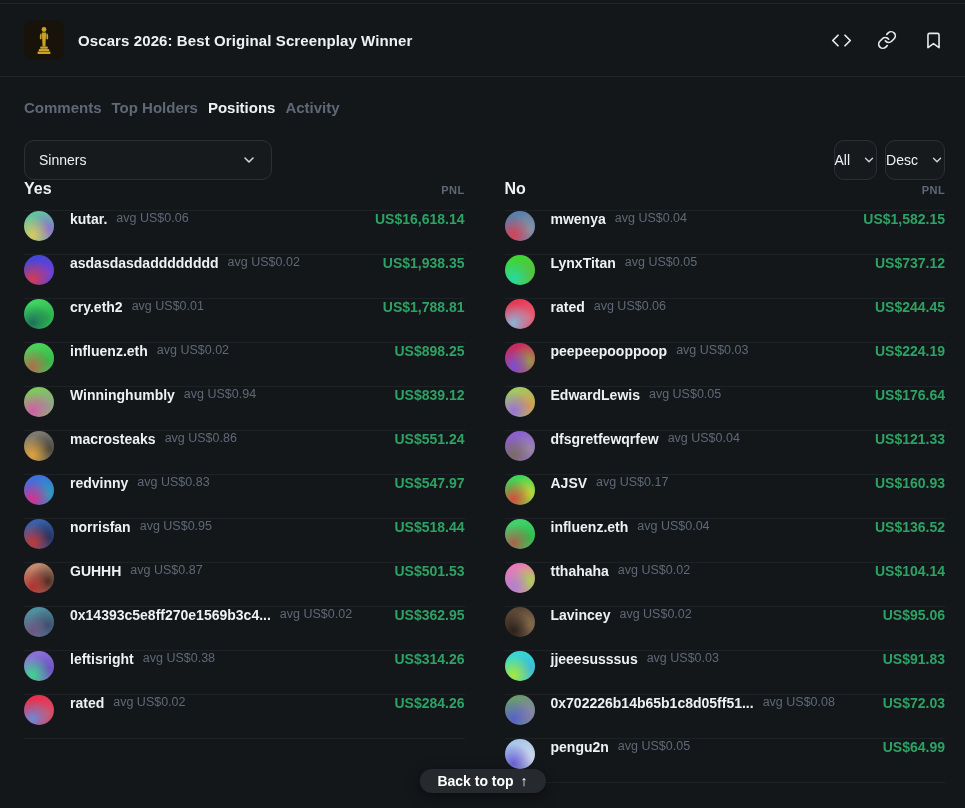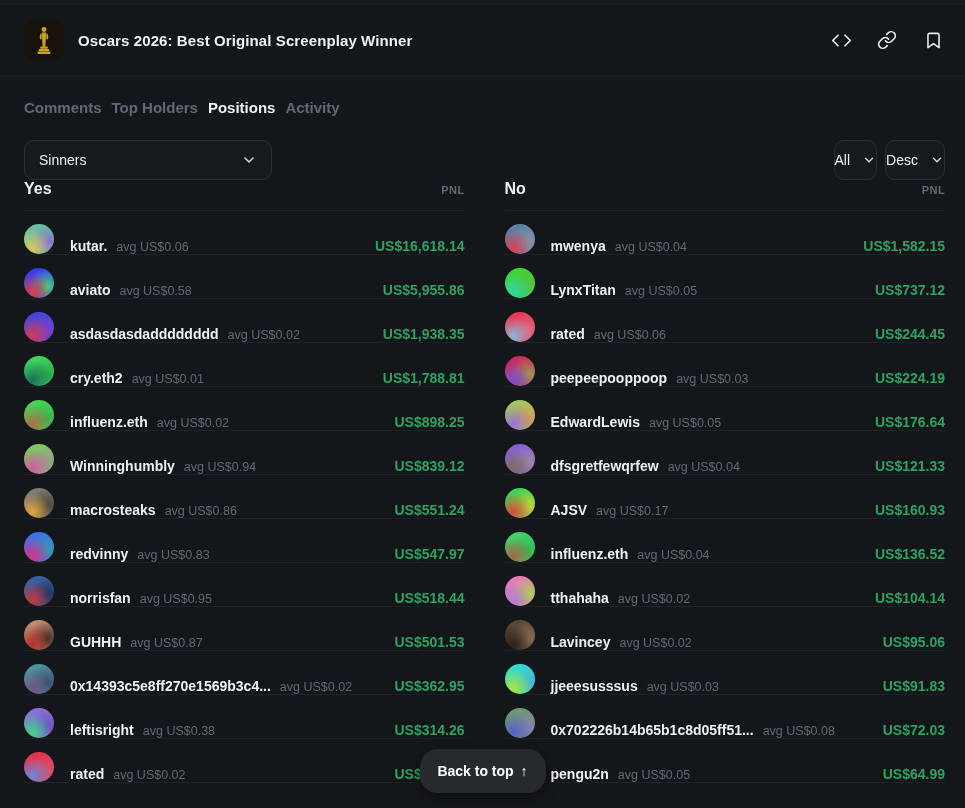--- a/index.html
+++ b/index.html
@@ -30,27 +30,27 @@
   .select-btn .chev{margin-left:auto;display:flex;color:#cfd4da}
   .outcome-select{width:248px}
   .right-filters{margin-left:auto;display:flex;gap:8px}
   .small-select{padding:0 0;gap:6px}
   .small-select .chev{margin-left:6px}
 
   .columns{display:grid;grid-template-columns:1fr 1fr;column-gap:40px;padding:0 20px 0 24px;}
   .col-header{display:flex;align-items:baseline;justify-content:space-between;padding-bottom:12px;border-bottom:1px solid var(--row-divider)}
   .col-title{font-size:16px;font-weight:700}
   .pnl-label{font-size:11px;font-weight:600;color:var(--text-muted);letter-spacing:.4px}
-  .pos-row{display:flex;align-items:flex-end;height:44px;border-bottom:1px solid var(--row-divider);cursor:pointer}
+  .pos-row{display:flex;align-items:flex-start;height:44px;border-bottom:1px solid var(--row-divider);cursor:pointer}
   .avatar{width:30px;height:30px;border-radius:50%;flex:0 0 auto}
   .pos-name{font-size:14px;font-weight:700;margin-left:16px;white-space:nowrap}
   .pos-avg{font-size:12.5px;color:var(--text-muted);margin-left:9px;white-space:nowrap}
   .pos-pnl{font-size:14px;font-weight:700;color:var(--pnl-positive);margin-left:auto;white-space:nowrap}
 
-  .back-to-top{position:fixed;left:50%;transform:translateX(-50%);bottom:15px;height:44px;display:flex;align-items:center;gap:7px;padding:0 18px;border:none;border-radius:18px;background:var(--pill-bg);color:#fff;font-size:14px;font-weight:600;font-family:inherit;cursor:pointer;box-shadow:0 4px 14px rgba(0,0,0,.45);z-index:10}
+  .back-to-top{position:fixed;left:50%;transform:translateX(-50%);bottom:15px;height:24px;display:flex;align-items:center;gap:7px;padding:0 18px;border:none;border-radius:18px;background:var(--pill-bg);color:#fff;font-size:14px;font-weight:600;font-family:inherit;cursor:pointer;box-shadow:0 4px 14px rgba(0,0,0,.45);z-index:10}
 </style>
 </head>
 <body>
 
 <div class="top-strip"></div>
 
 <header class="app-header">
   <div class="market-icon">
     <svg width="40" height="40" viewBox="0 0 40 40">
       <rect x="0" y="0" width="40" height="40" fill="#17120a"></rect>
@@ -129,26 +129,20 @@
       <span class="pnl-label">PNL</span>
     </div>
     <div class="rows">
         <div class="pos-row">
     <span class="avatar" style="background: radial-gradient(circle at 28% 80%, rgb(217, 201, 95) 0%, rgba(0, 0, 0, 0) 60%), radial-gradient(circle at 78% 62%, rgb(143, 108, 209) 0%, rgba(0, 0, 0, 0) 62%), linear-gradient(rgb(98, 194, 162), rgb(98, 194, 162));"></span>
     <span class="pos-name">kutar.</span>
     <span class="pos-avg">avg US$0.06</span>
     <span class="pos-pnl">US$16,618.14</span>
   </div>
         <div class="pos-row">
-    <span class="avatar" style="background: radial-gradient(circle at 28% 80%, rgb(216, 67, 67) 0%, rgba(0, 0, 0, 0) 60%), radial-gradient(circle at 78% 62%, rgb(69, 216, 123) 0%, rgba(0, 0, 0, 0) 62%), linear-gradient(rgb(59, 60, 240), rgb(59, 60, 240));"></span>
-    <span class="pos-name">aviato</span>
-    <span class="pos-avg">avg US$0.58</span>
-    <span class="pos-pnl">US$5,955.86</span>
-  </div>
-        <div class="pos-row">
     <span class="avatar" style="background: radial-gradient(circle at 28% 80%, rgb(216, 58, 81) 0%, rgba(0, 0, 0, 0) 60%), radial-gradient(circle at 78% 62%, rgb(122, 63, 208) 0%, rgba(0, 0, 0, 0) 62%), linear-gradient(rgb(69, 71, 216), rgb(69, 71, 216));"></span>
     <span class="pos-name">asdasdasdadddddddd</span>
     <span class="pos-avg">avg US$0.02</span>
     <span class="pos-pnl">US$1,938.35</span>
   </div>
         <div class="pos-row">
     <span class="avatar" style="background: radial-gradient(circle at 28% 80%, rgb(29, 110, 88) 0%, rgba(0, 0, 0, 0) 60%), radial-gradient(circle at 78% 62%, rgb(42, 168, 74) 0%, rgba(0, 0, 0, 0) 62%), linear-gradient(rgb(62, 212, 95), rgb(62, 212, 95));"></span>
     <span class="pos-name">cry.eth2</span>
     <span class="pos-avg">avg US$0.01</span>
     <span class="pos-pnl">US$1,788.81</span>

